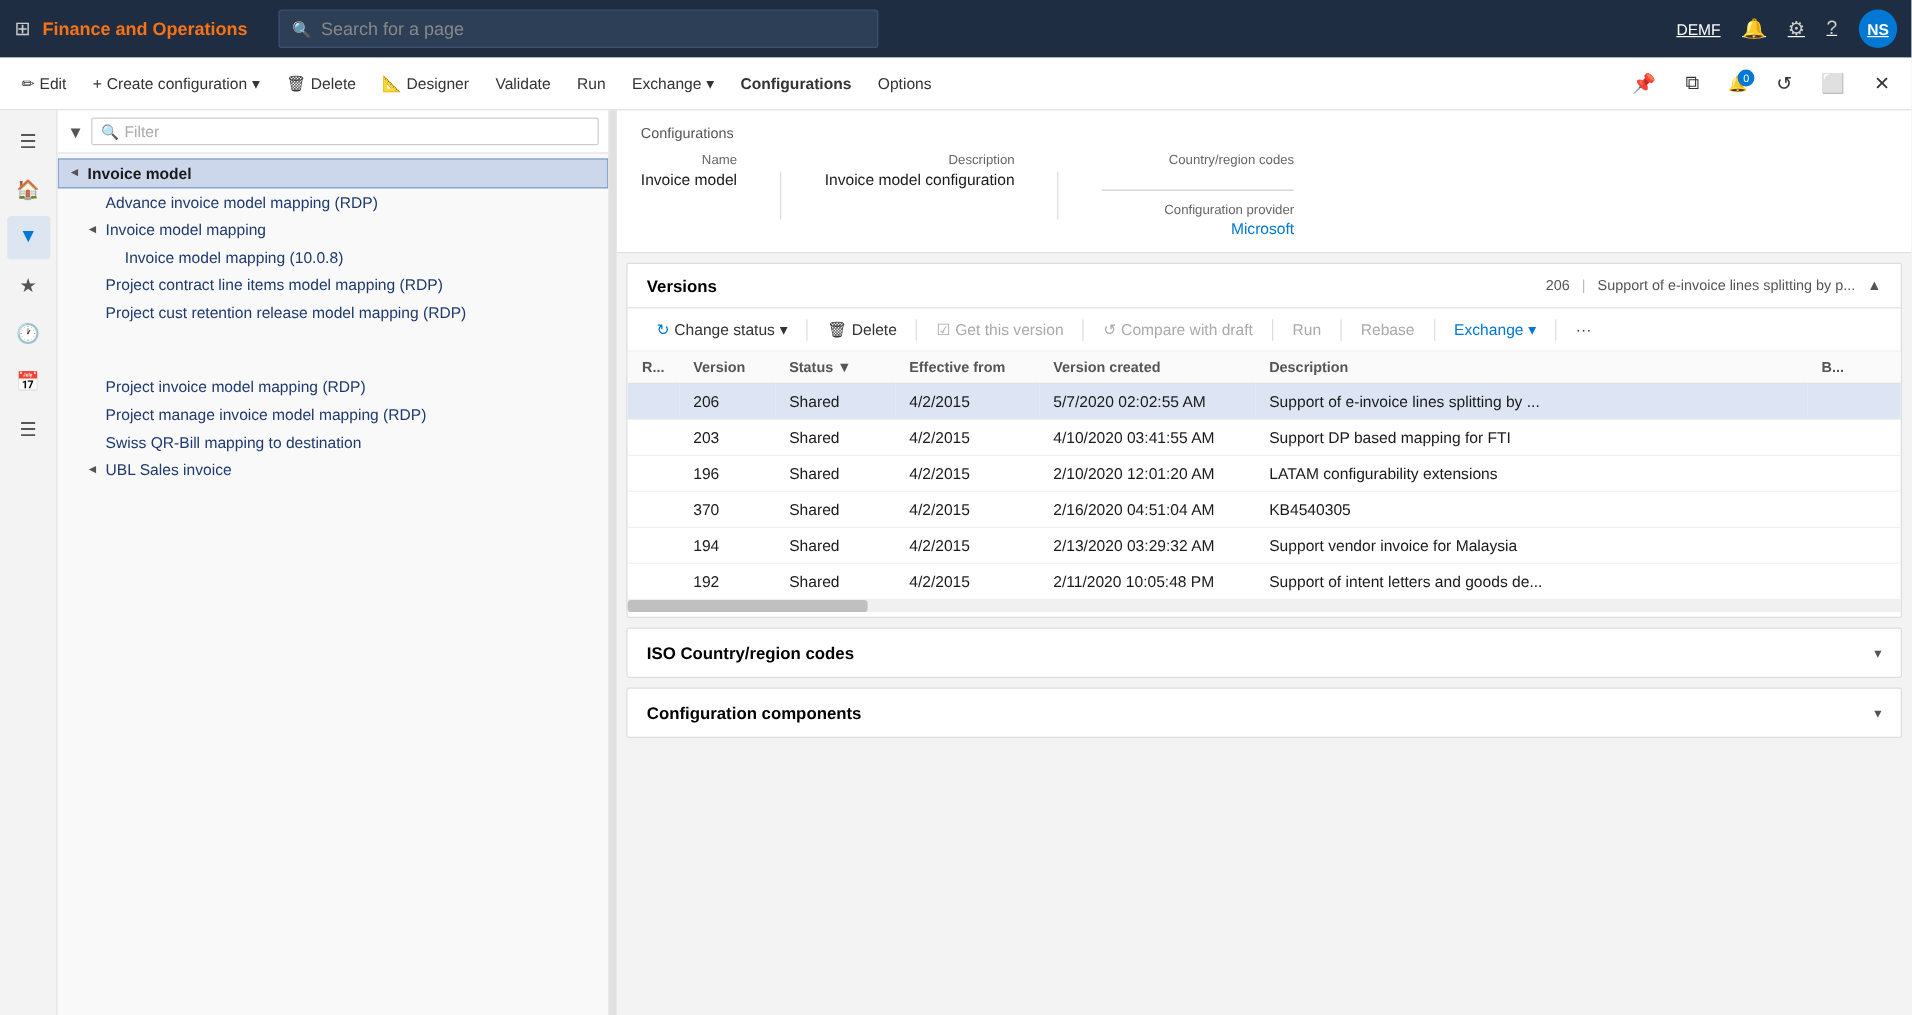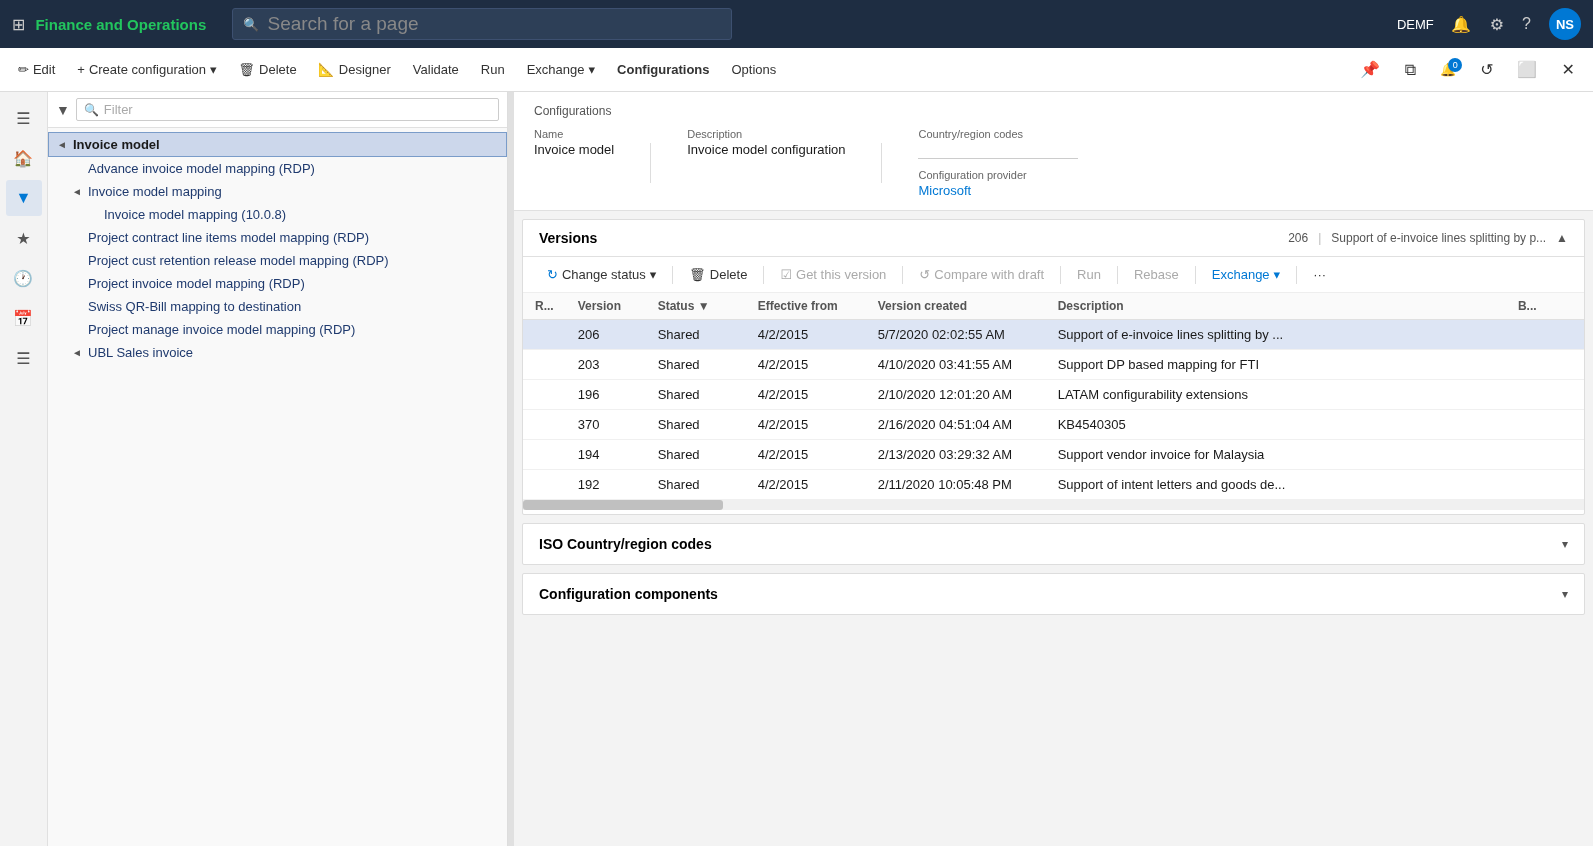--- a/index.html
+++ b/index.html
@@ -9,49 +9,50 @@
     .top-nav {
       background: #1e2d42;
       height: 48px;
       display: flex;
       align-items: center;
       padding: 0 12px;
       gap: 10px;
       color: white;
     }
     .top-nav .grid-icon { color: #ccc; font-size: 16px; cursor: pointer; }
-    .top-nav .app-title { font-size: 15px; font-weight: 600; color: #22c55e; flex: 0 0 auto; margin-right: 16px; }
+    .top-nav .app-title { font-size: 15px; font-weight: 600; color: #f97316; flex: 0 0 auto; margin-right: 16px; }
     .search-bar {
       flex: 1;
       max-width: 500px;
       background: #2d3f57;
       border: 1px solid #3d5070;
       border-radius: 3px;
       height: 32px;
       display: flex;
       align-items: center;
       padding: 0 10px;
       color: #aaa;
       gap: 8px;
     }
     .search-bar input {
       background: transparent;
       border: none;
       outline: none;
       color: #ccc;
-      font-size: 19px;
+      font-size: 15px;
       flex: 1;
     }
     .search-bar input::placeholder { color: #888; }
     .top-nav-right {
       margin-left: auto;
       display: flex;
       align-items: center;
       gap: 18px;
       color: white;
+      text-decoration: underline;
     }
     .top-nav-right .demf { font-size: 13px; }
     .top-nav-right .icon-btn { font-size: 16px; cursor: pointer; color: #ccc; }
     .top-nav-right .avatar {
       width: 32px; height: 32px;
       background: #0078d4;
       border-radius: 50%;
       display: flex; align-items: center; justify-content: center;
       font-weight: 600; font-size: 13px;
       color: white;
@@ -171,20 +172,21 @@
     .config-header {
       background: white;
       padding: 12px 20px;
       border-bottom: 1px solid #e0e0e0;
     }
     .config-header .breadcrumb { font-size: 12px; color: #555; margin-bottom: 10px; }
     .config-fields {
       display: flex;
       gap: 36px;
       align-items: flex-start;
+      text-align: right;
     }
     .config-field { display: flex; flex-direction: column; gap: 2px; }
     .config-field label { font-size: 11px; color: #666; }
     .config-field .value { font-size: 13px; color: #1a1a1a; }
     .config-field .provider-link { color: #0078d4; cursor: pointer; font-size: 13px; }
     .field-divider { width: 1px; background: #ddd; height: 40px; align-self: center; }
 
     
     .versions-section {
       margin: 8px 8px 4px 8px;
@@ -389,31 +391,31 @@
       <span class="label">Invoice model mapping (10.0.8)</span>
     </div>
         <div class="tree-item" style="padding-left: 24px;">
       <span class="toggle"></span>
       <span class="label">Project contract line items model mapping (RDP)</span>
     </div>
         <div class="tree-item" style="padding-left: 24px;">
       <span class="toggle"></span>
       <span class="label">Project cust retention release model mapping (RDP)</span>
     </div>
-        <div class="tree-item" style="padding-left: 24px;">
+        <div class="tree-item" style="padding-left: 24px; margin-top: 39px;">
       <span class="toggle"></span>
       <span class="label">Project invoice model mapping (RDP)</span>
     </div>
         <div class="tree-item" style="padding-left: 24px;">
       <span class="toggle"></span>
+      <span class="label">Project manage invoice model mapping (RDP)</span>
+    </div>
+        <div class="tree-item" style="padding-left: 24px;">
+      <span class="toggle"></span>
       <span class="label">Swiss QR-Bill mapping to destination</span>
-    </div>
-        <div class="tree-item" style="padding-left: 24px;">
-      <span class="toggle"></span>
-      <span class="label">Project manage invoice model mapping (RDP)</span>
     </div>
         <div class="tree-item" style="padding-left: 24px;">
       <span class="toggle">◄</span>
       <span class="label">UBL Sales invoice</span>
     </div>
       </div>
   </div>
 
   <div class="resizer"></div>
 

